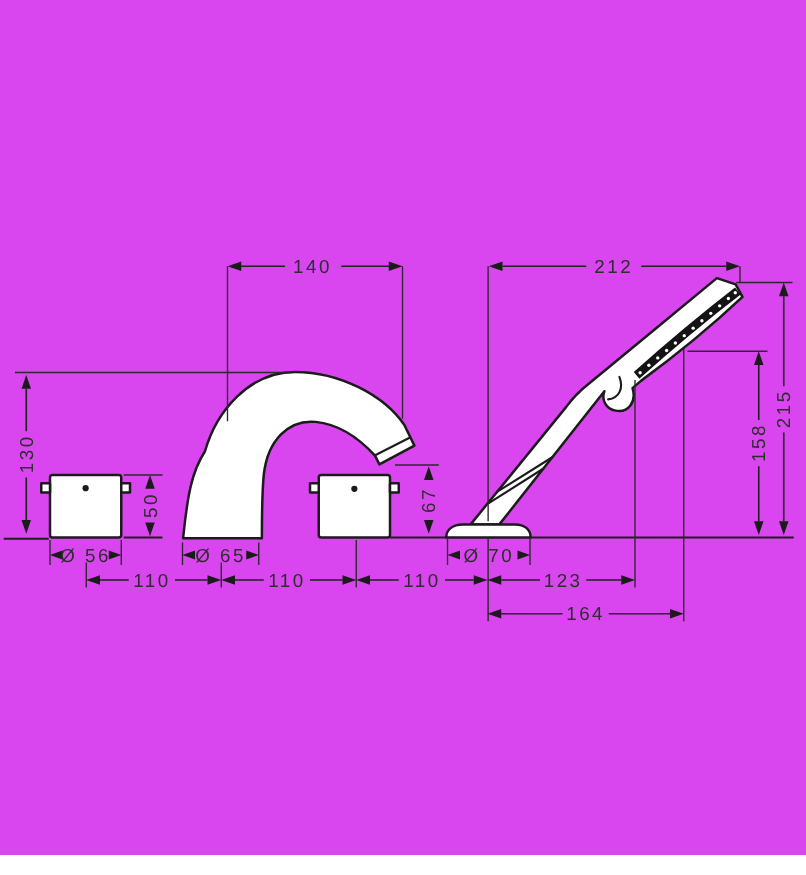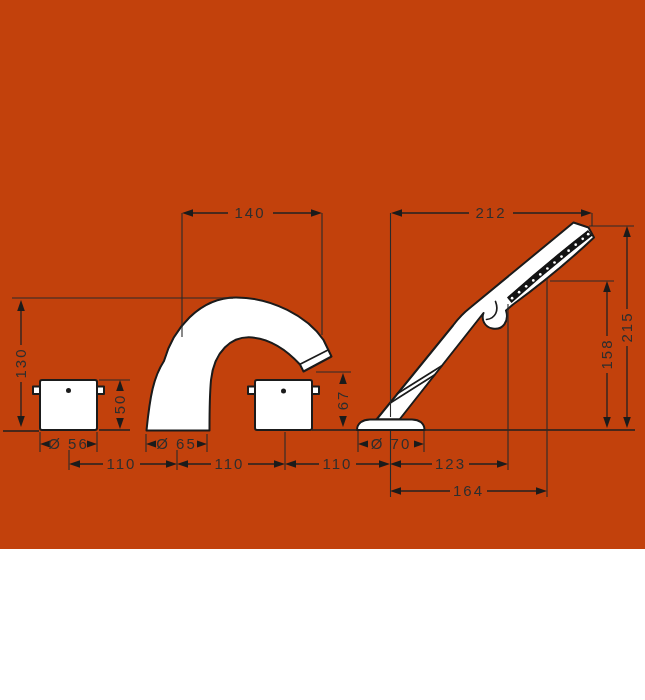--- a/index.html
+++ b/index.html
@@ -1,19 +1,19 @@
 <!DOCTYPE html>
 <html><head>
 <meta charset="utf-8">
 <style>
   html,body{margin:0;padding:0;background:#ffffff;}
   .sheet{
     position:relative;
-    width:645px;height:549px;
-    background:#c2410c;
+    width:645px;height:684px;
+    background:#d946ef;
     overflow:hidden;
     font-family:"Liberation Sans", sans-serif;
   }
   svg{position:absolute;left:0;top:0;}
   .outline{stroke:#1b1b1b;stroke-width:2;fill:#ffffff;stroke-linejoin:round;stroke-linecap:round;}
   .detail{stroke:#1b1b1b;stroke-width:1.7;fill:none;stroke-linecap:round;}
   .ground{stroke:#1f1f1f;stroke-width:1.5;fill:none;}
   .dimline{stroke:#222222;stroke-width:1.3;fill:none;}
   .extline{stroke:#2a2a2a;stroke-width:1.1;fill:none;}
   .arrow{fill:#1b1b1b;stroke:none;}

